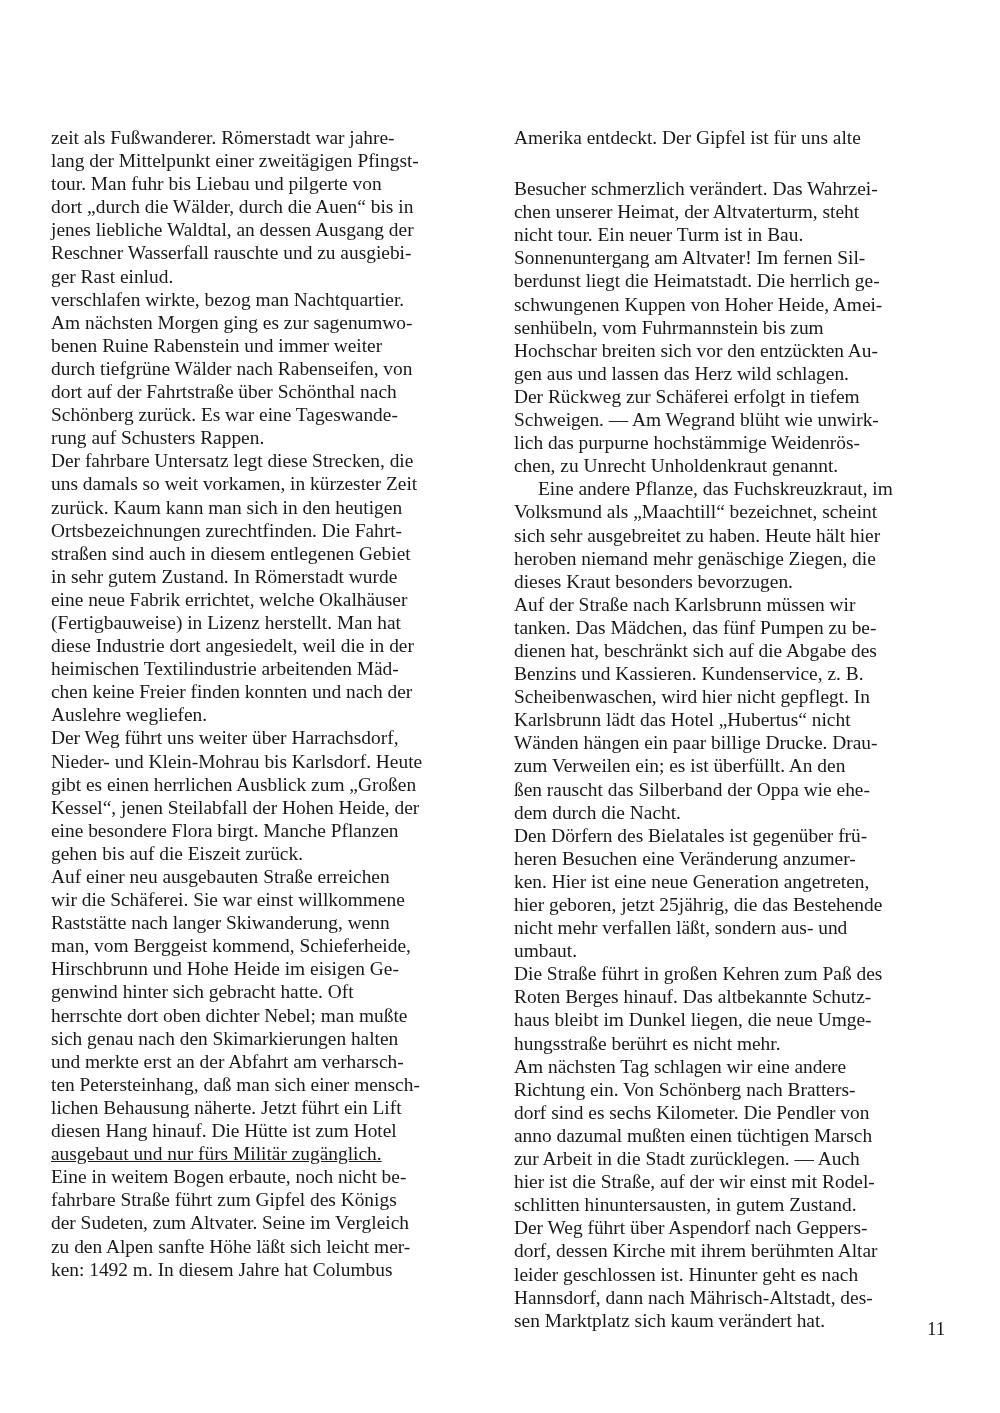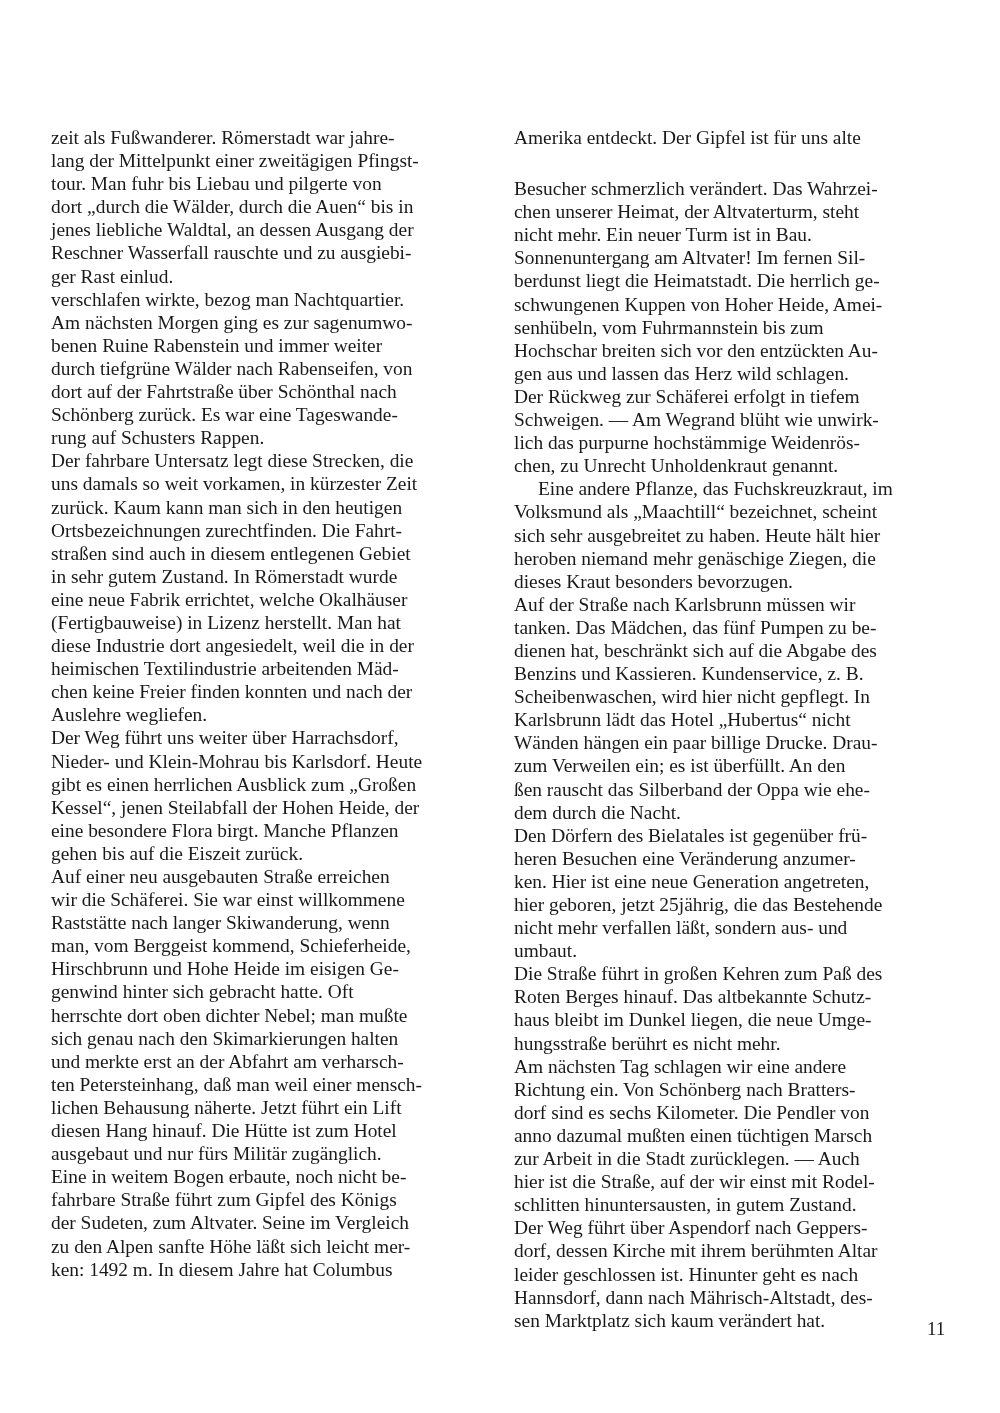--- a/index.html
+++ b/index.html
@@ -98,39 +98,39 @@
     <div class="paragraph">
       <span class="line" style="white-space: nowrap; text-align-last: left;"><span style="white-space: nowrap;">Auf einer neu ausgebauten Straße erreichen</span></span>
       <span class="line" style="white-space: nowrap; text-align-last: left;"><span style="white-space: nowrap;">wir die Schäferei. Sie war einst willkommene</span></span>
       <span class="line" style="white-space: nowrap; text-align-last: left;"><span style="white-space: nowrap;">Raststätte nach langer Skiwanderung, wenn</span></span>
       <span class="line" style="white-space: nowrap; text-align-last: left;"><span style="white-space: nowrap;">man, vom Berggeist kommend, Schieferheide,</span></span>
       <span class="line" style="white-space: nowrap; text-align-last: left;"><span style="white-space: nowrap;">Hirschbrunn und Hohe Heide im eisigen Ge-</span></span>
       <span class="line" style="white-space: nowrap; text-align-last: left;"><span style="white-space: nowrap;">genwind hinter sich gebracht hatte. Oft</span></span>
       <span class="line" style="white-space: nowrap; text-align-last: left;"><span style="white-space: nowrap;">herrschte dort oben dichter Nebel; man mußte</span></span>
       <span class="line" style="white-space: nowrap; text-align-last: left;"><span style="white-space: nowrap;">sich genau nach den Skimarkierungen halten</span></span>
       <span class="line" style="white-space: nowrap; text-align-last: left;"><span style="white-space: nowrap;">und merkte erst an der Abfahrt am verharsch-</span></span>
-      <span class="line" style="white-space: nowrap; text-align-last: left;"><span style="white-space: nowrap;">ten Petersteinhang, daß man weil einer mensch-</span></span>
+      <span class="line" style="white-space: nowrap; text-align-last: left;"><span style="white-space: nowrap;">ten Petersteinhang, daß man sich einer mensch-</span></span>
       <span class="line" style="white-space: nowrap; text-align-last: left;"><span style="white-space: nowrap;">lichen Behausung näherte. Jetzt führt ein Lift</span></span>
       <span class="line" style="white-space: nowrap; text-align-last: left;"><span style="white-space: nowrap;">diesen Hang hinauf. Die Hütte ist zum Hotel</span></span>
-      <span class="line last"><span style="white-space: nowrap;">ausgebaut und nur fürs Militär zugänglich.</span></span>
+      <span class="line last"><span style="white-space: nowrap; text-decoration: underline;">ausgebaut und nur fürs Militär zugänglich.</span></span>
     </div>
     <div class="paragraph">
       <span class="line" style="white-space: nowrap; text-align-last: left;"><span style="white-space: nowrap;">Eine in weitem Bogen erbaute, noch nicht be-</span></span>
       <span class="line" style="white-space: nowrap; text-align-last: left;"><span style="white-space: nowrap;">fahrbare Straße führt zum Gipfel des Königs</span></span>
       <span class="line" style="white-space: nowrap; text-align-last: left;"><span style="white-space: nowrap;">der Sudeten, zum Altvater. Seine im Vergleich</span></span>
       <span class="line" style="white-space: nowrap; text-align-last: left;"><span style="white-space: nowrap;">zu den Alpen sanfte Höhe läßt sich leicht mer-</span></span>
       <span class="line" style="white-space: nowrap; text-align-last: left;"><span style="white-space: nowrap;">ken: 1492 m. In diesem Jahre hat Columbus</span></span>
     </div>
   </div>
 <div class="column col-right">
     <div class="paragraph">
       <span class="line" style="white-space: nowrap; text-align-last: left;"><span style="white-space: nowrap;">Amerika entdeckt. Der Gipfel ist für uns alte</span></span>
       <span class="line" style="white-space: nowrap; text-align-last: left; margin-top: 28px;"><span style="white-space: nowrap;">Besucher schmerzlich verändert. Das Wahrzei-</span></span>
       <span class="line" style="white-space: nowrap; text-align-last: left;"><span style="white-space: nowrap;">chen unserer Heimat, der Altvaterturm, steht</span></span>
-      <span class="line last"><span style="white-space: nowrap;">nicht mehr. Ein neuer Turm ist in Bau.</span></span>
+      <span class="line last"><span style="white-space: nowrap;">nicht tour. Ein neuer Turm ist in Bau.</span></span>
     </div>
     <div class="paragraph">
       <span class="line" style="white-space: nowrap; text-align-last: left;"><span style="white-space: nowrap;">Sonnenuntergang am Altvater! Im fernen Sil-</span></span>
       <span class="line" style="white-space: nowrap; text-align-last: left;"><span style="white-space: nowrap;">berdunst liegt die Heimatstadt. Die herrlich ge-</span></span>
       <span class="line" style="white-space: nowrap; text-align-last: left;"><span style="white-space: nowrap;">schwungenen Kuppen von Hoher Heide, Amei-</span></span>
       <span class="line" style="white-space: nowrap; text-align-last: left;"><span style="white-space: nowrap;">senhübeln, vom Fuhrmannstein bis zum</span></span>
       <span class="line" style="white-space: nowrap; text-align-last: left;"><span style="white-space: nowrap;">Hochschar breiten sich vor den entzückten Au-</span></span>
       <span class="line last"><span style="white-space: nowrap;">gen aus und lassen das Herz wild schlagen.</span></span>
     </div>
     <div class="paragraph">

